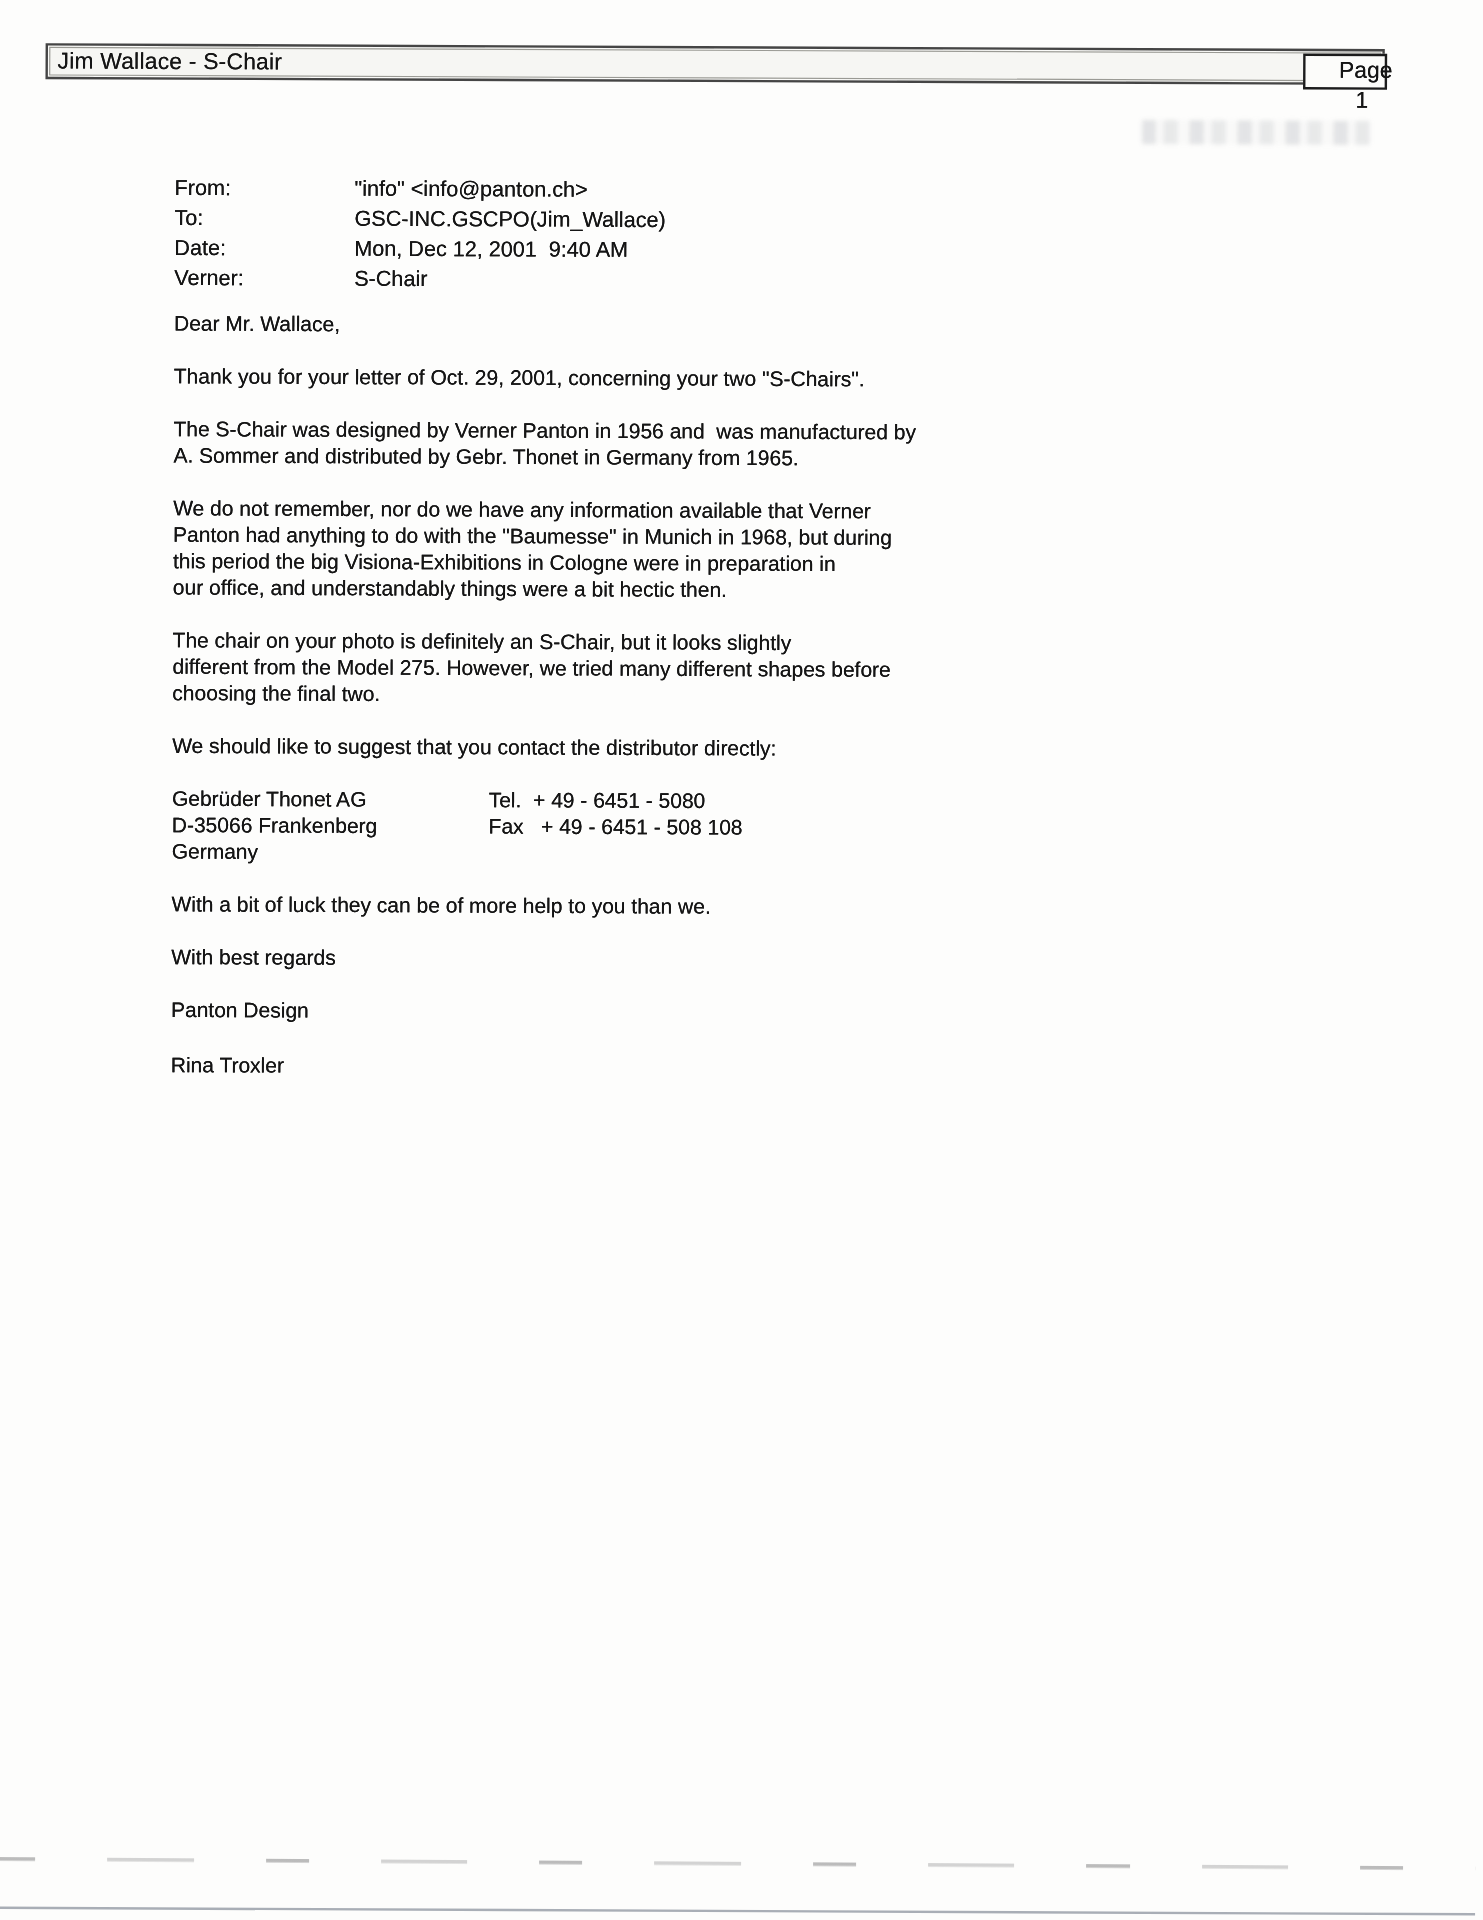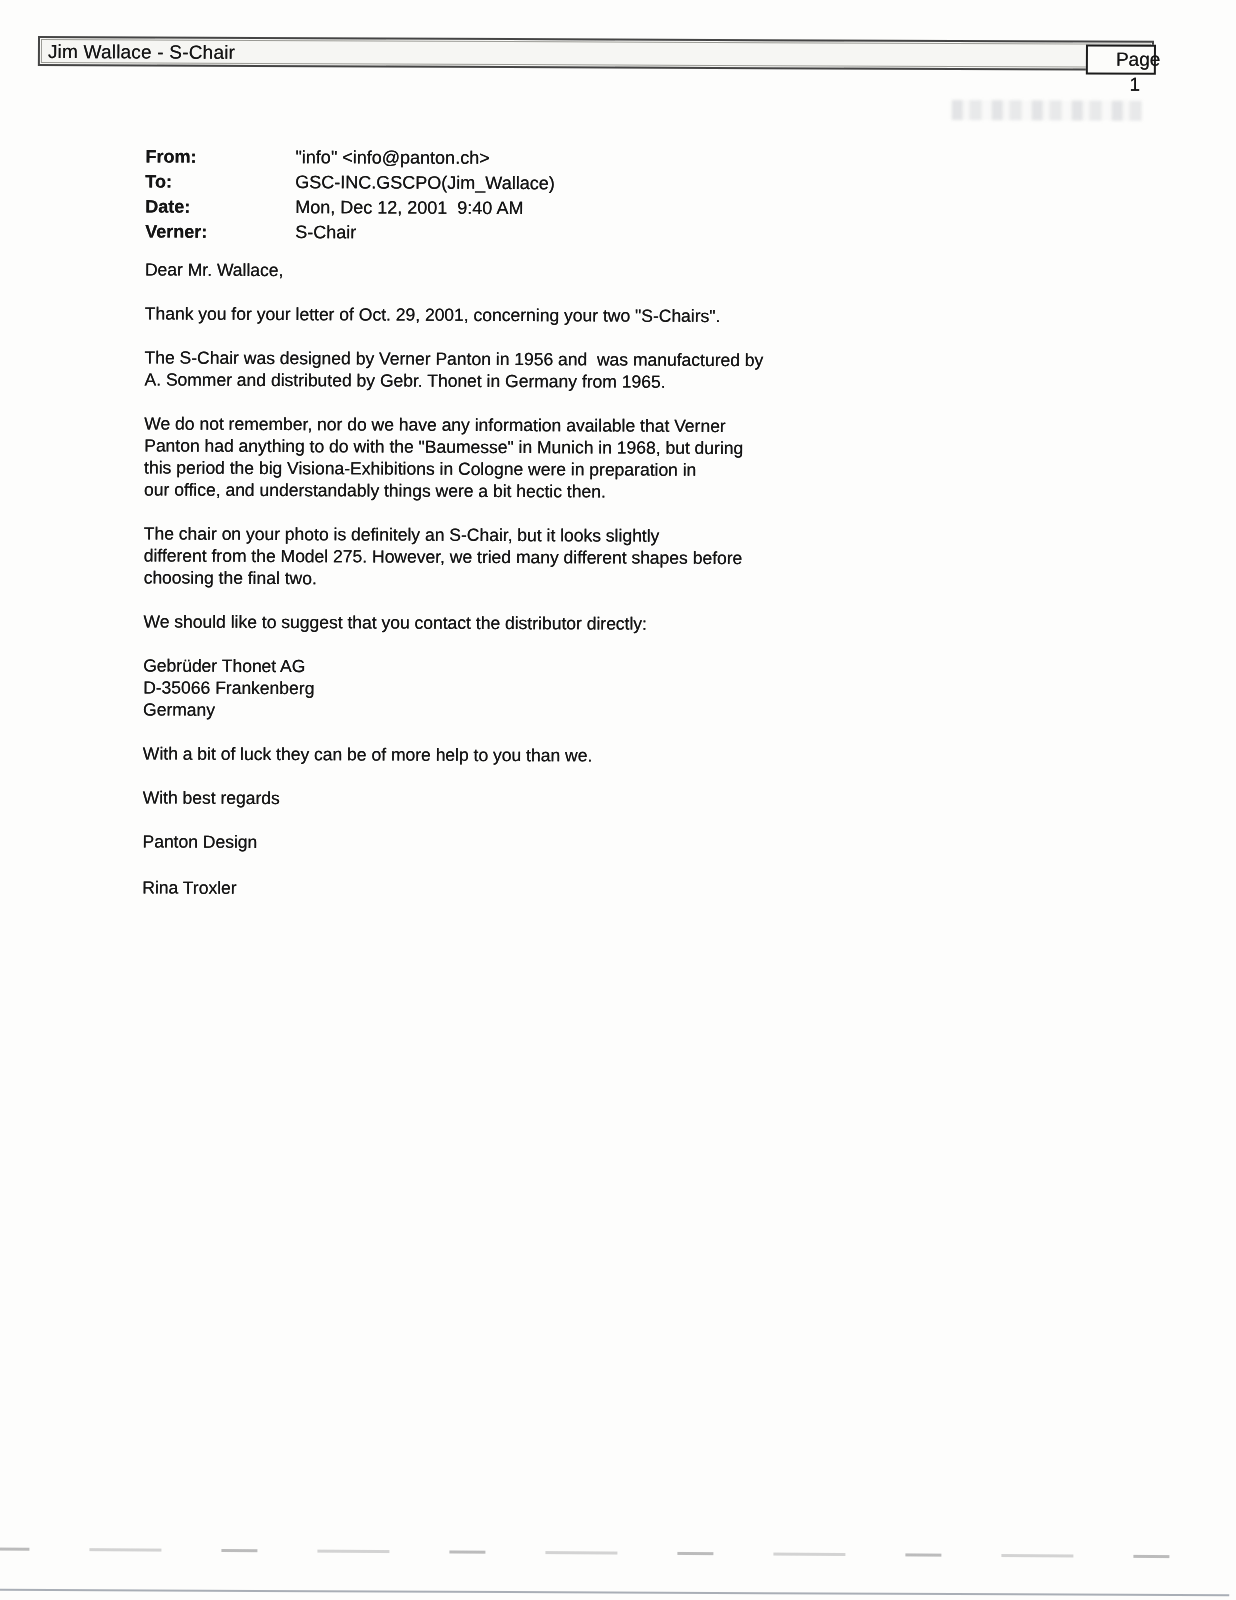--- a/index.html
+++ b/index.html
@@ -53,21 +53,21 @@
     filter: blur(1.6px);
   }
 
   
   .email-headers {
     position: absolute; left: 146px; top: 144px;
     font-size: 18px; line-height: 25px;
     text-shadow: 0 0 0.5px #111;
   }
   .hdr-row { display: flex; }
-  .hdr-label { font-weight: bold; width: 150px; }
+  .hdr-label { font-weight: normal; width: 150px; }
 
   
   .letter {
     position: absolute; left: 146px; top: 258px;
     width: 710px;
     font-size: 17.5px; line-height: 22px;
     text-shadow: 0 0 0.4px #111;
   }
   .para { margin: 0 0 22px 0; }
   .dist { display: flex; margin: 13px 0 22px 0; }
@@ -137,20 +137,24 @@
 different from the Model 275. However, we tried many different shapes before
 choosing the final two.</div>
     <div class="para t">We should like to suggest that you contact the distributor directly:</div>
 
     <div class="dist">
       <div class="dist-left">
         <div class="t">Gebrüder Thonet AG</div>
         <div class="t">D-35066 Frankenberg</div>
         <div class="t">Germany</div>
       </div>
+      <div class="dist-right">
+        <div class="t">Tel.  + 49 - 6451 - 5080</div>
+        <div class="t">Fax   + 49 - 6451 - 508 108</div>
+      </div>
     </div>
 
     <div class="para t">With a bit of luck they can be of more help to you than we.</div>
     <div class="para t">With best regards</div>
     <div class="para t">Panton Design</div>
     <div class="para t signer">Rina Troxler</div>
   </div>
 
   <div class="artifact-dashes"></div>
   <div class="artifact-bottomline"></div>

